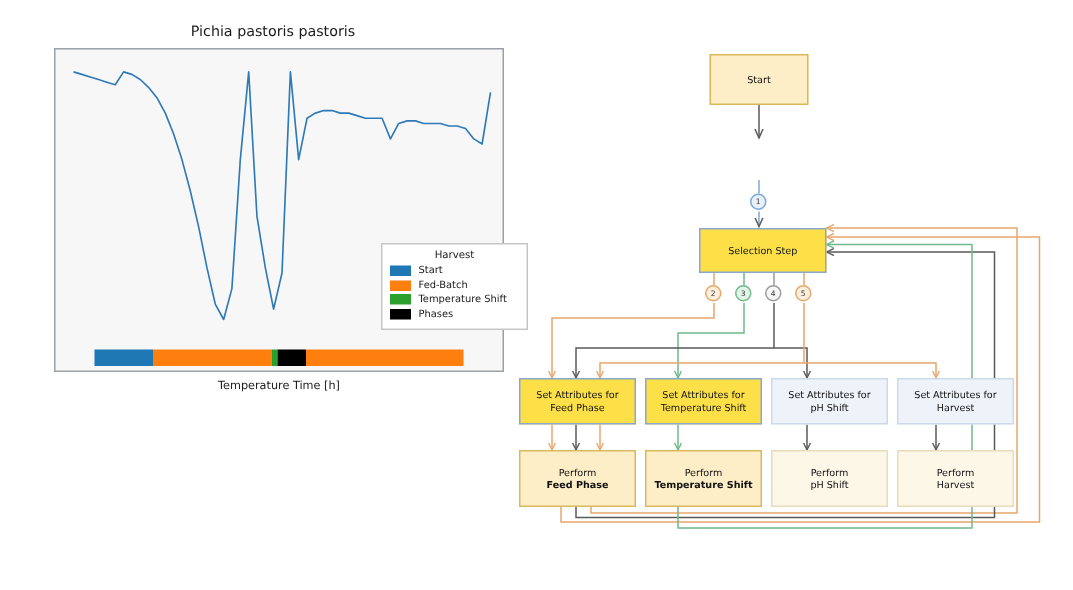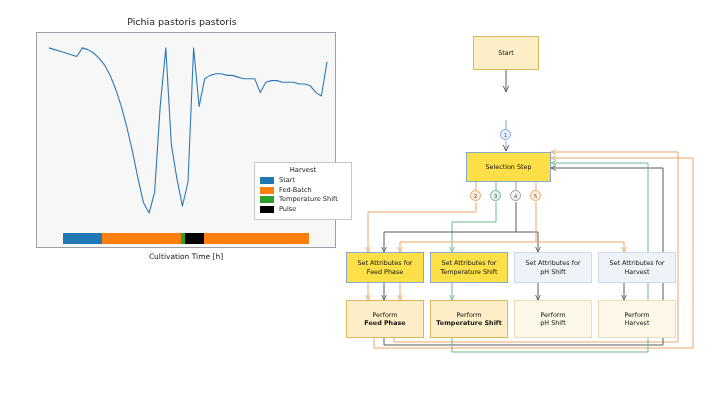--- a/index.html
+++ b/index.html
@@ -69,34 +69,34 @@
           <div class="legend-row">
             <span class="legend-swatch" style="background: rgb(255, 127, 14);"></span>
             <span class="legend-label">Fed-Batch</span>
           </div>
           <div class="legend-row">
             <span class="legend-swatch" style="background: rgb(44, 160, 44);"></span>
             <span class="legend-label">Temperature Shift</span>
           </div>
           <div class="legend-row">
             <span class="legend-swatch" style="background: rgb(0, 0, 0);"></span>
-            <span class="legend-label">Pulse</span>
+            <span class="legend-label">Phases</span>
           </div>
         </div>
     </div>
 
     <div class="phase-bar" id="phase-bar">
         <div class="phase-seg" style="background: rgb(31, 119, 180); width: 16%;"></div>
         <div class="phase-seg" style="background: rgb(255, 127, 14); width: 32%;"></div>
         <div class="phase-seg" style="background: rgb(44, 160, 44); width: 1.5%;"></div>
         <div class="phase-seg" style="background: rgb(0, 0, 0); width: 8%;"></div>
         <div class="phase-seg" style="background: rgb(255, 127, 14); width: 42.5%;"></div>
       </div>
 
-    <div class="xlabel">Cultivation Time [h]</div>
+    <div class="xlabel">Temperature Time [h]</div>
   </div>
 
   <div class="flow">
 
     <svg class="wires" width="377" height="393">
       <defs>
         <marker id="ah-gray" markerWidth="6" markerHeight="6" refX="5" refY="3" orient="auto">
           <path d="M0,0.6 L5,3 L0,5.4" fill="none" stroke="#5a5a5a" stroke-width="0.9"></path>
         </marker>
         <marker id="ah-orange" markerWidth="6" markerHeight="6" refX="5" refY="3" orient="auto">

